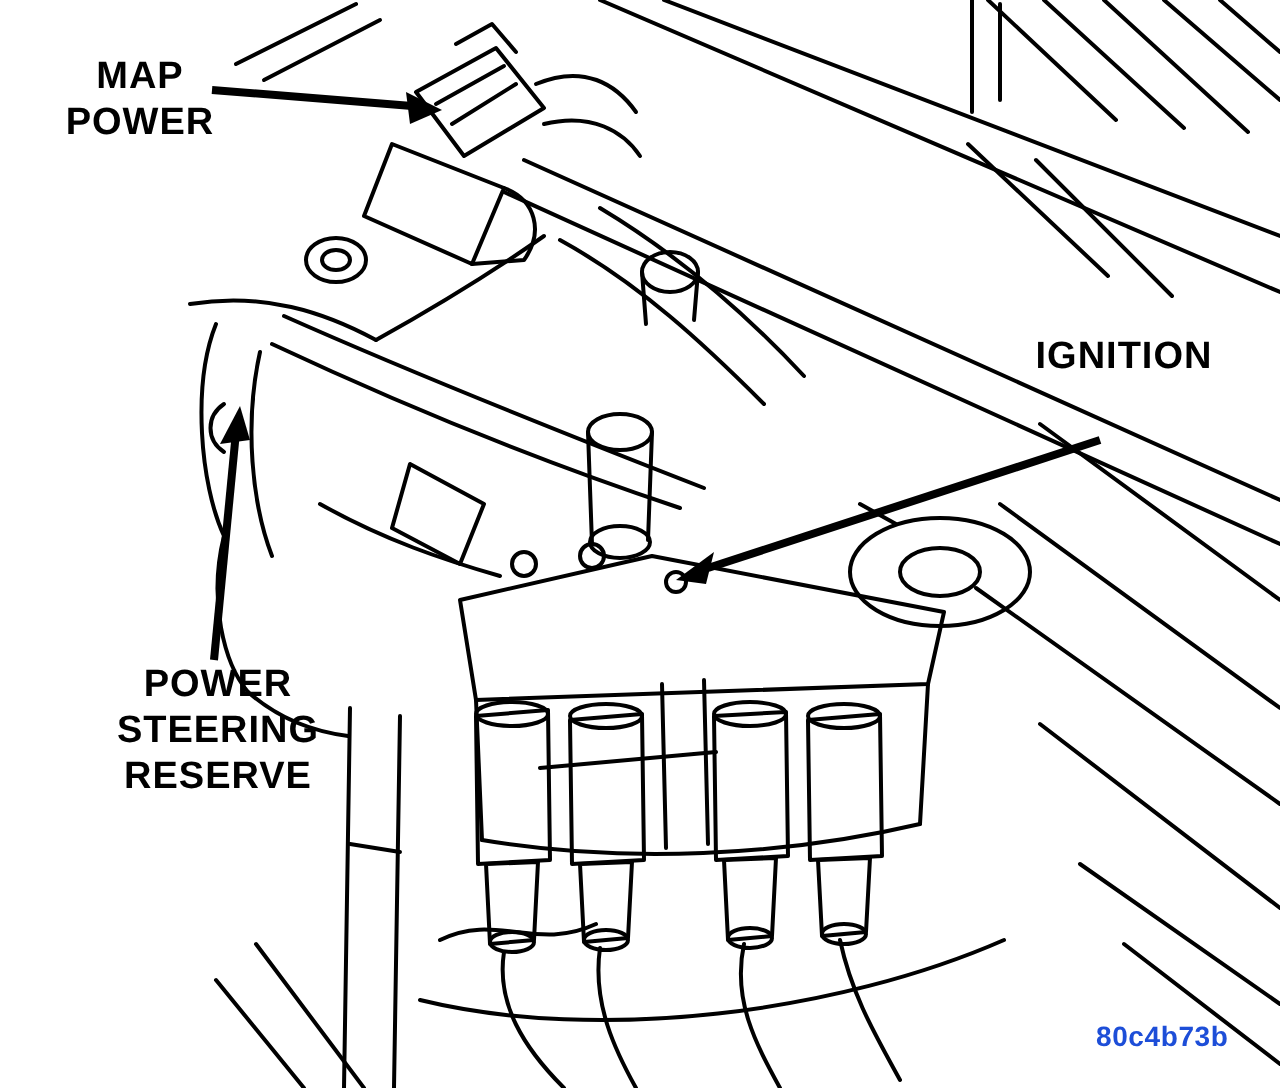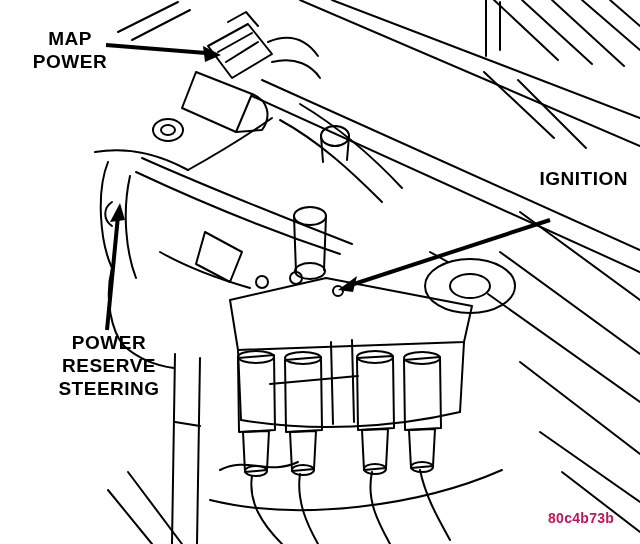--- a/index.html
+++ b/index.html
@@ -25,29 +25,29 @@
     text-align: center;
     font-weight: bold;
     font-size: 19px;
     line-height: 23px;
     color: #000;
     letter-spacing: 0.5px;
     white-space: nowrap;
   }
   .callout span { display: block; }
   .map-label { left: 12px; top: 27px; width: 116px; }
-  .ignition-label { left: 496px; top: 167px; width: 132px; text-align: right; }
+  .ignition-label { left: 496px; top: 167px; width: 132px; }
   .power-label { left: 45px; top: 331px; width: 128px; }
   .figcode {
     position: absolute;
     left: 548px;
     top: 510px;
     font-weight: bold;
     font-size: 14px;
-    color: #be185d;
+    color: #1d4ed8;
     letter-spacing: 0.3px;
   }
 </style>
 </head>
 <body>
 
 <div class="stage">
 
   <svg width="640" height="544" viewBox="0 0 640 544">
     <g fill="none" stroke="#000" stroke-width="2" stroke-linecap="round" stroke-linejoin="round">
@@ -170,19 +170,19 @@
     <span>MAP</span>
     <span>POWER</span>
   </div>
 
   <div class="callout ignition-label">
     <span>IGNITION</span>
   </div>
 
   <div class="callout power-label">
     <span>POWER</span>
+    <span>STEERING</span>
     <span>RESERVE</span>
-    <span>STEERING</span>
   </div>
 
   <div class="figcode">80c4b73b</div>
 
 </div>
 
 </body></html>

